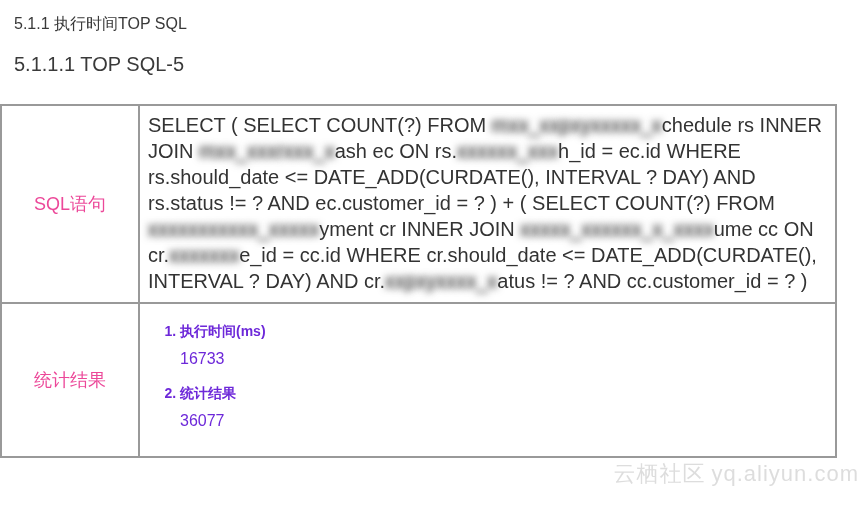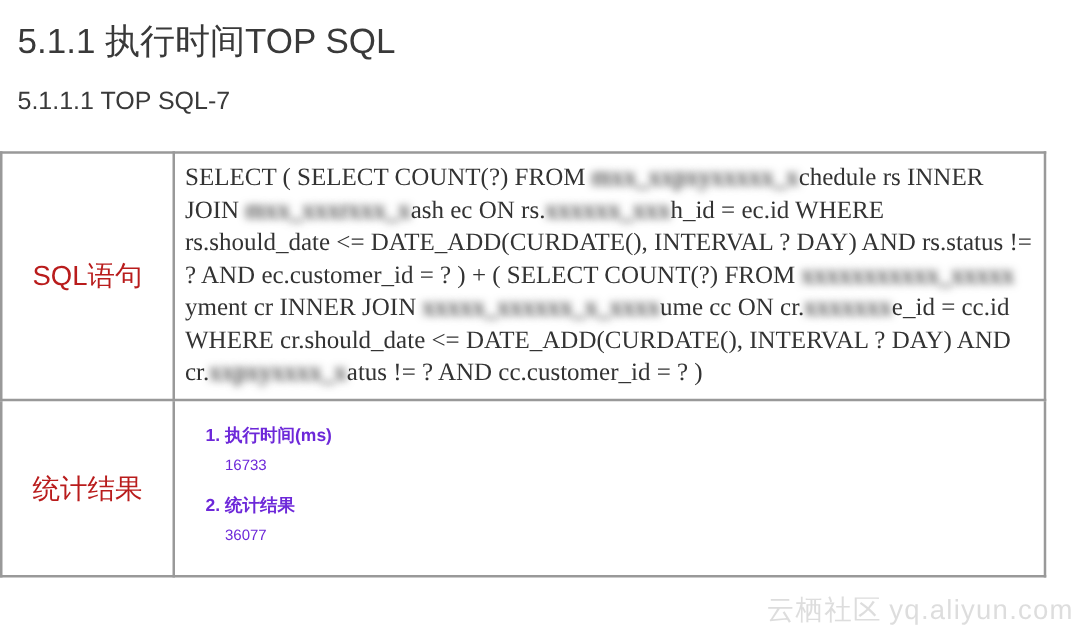--- a/index.html
+++ b/index.html
@@ -10,21 +10,21 @@
     color: #333;
     width: 865px;
   }
   .page {
     padding: 14px 14px 6px 14px;
     box-sizing: border-box;
   }
   h2.section {
     margin: 0 0 18px 0;
     font-weight: 400;
-    font-size: 28px;
+    font-size: 16px;
     color: #393939;
   }
   h3.subsection {
     margin: 0 0 28px 0;
     font-weight: 400;
     font-size: 20px;
     color: #3a3a3a;
   }
   table.sql-table {
     border-collapse: collapse;
@@ -32,29 +32,29 @@
     margin-left: -14px; 
     table-layout: fixed;
   }
   table.sql-table td {
     border: 2px solid #999;
     vertical-align: middle;
   }
   td.label-col {
     width: 128px;
     text-align: center;
-    font-size: 22px;
-    color: #b91c1c;
+    font-size: 18px;
+    color: #ec4899;
     padding: 8px 4px;
   }
   td.content-col {
     padding: 6px 8px 8px 8px;
   }
   .sql-text {
-    font-family: Liberation Serif, serif;
+    font-family: Liberation Sans, sans-serif;
     font-size: 20px;
     line-height: 1.3;
     color: #333;
     position: relative;
   }
   .blur {
     display: inline-block;
     color: transparent;
     text-shadow: 0 0 8px #666, 0 0 6px #666;
     user-select: none;
@@ -66,43 +66,43 @@
   }
   ol.stats li {
     font-size: 14px;
     font-weight: 700;
     color: #6d28d9;
     margin-bottom: 6px;
   }
   ol.stats .value {
     display: block;
     font-weight: 400;
-    font-size: 12px;
+    font-size: 16px;
     margin: 4px 0 10px 0;
   }
   .watermark {
     position: fixed;
     right: 6px;
-    bottom: 2px;
+    bottom: 16px;
     font-size: 22px;
     letter-spacing: 1px;
     color: rgba(180,180,180,0.45);
     pointer-events: none;
     font-family: Arial, sans-serif;
   }
   .watermark .cn { font-weight: 400; margin-right: 6px; }
 </style>
 </head>
 <body>
 
 <div class="page">
 
   <h2 class="section">5.1.1 执行时间TOP SQL</h2>
 
-  <h3 class="subsection">5.1.1.1 TOP SQL-7</h3>
+  <h3 class="subsection">5.1.1.1 TOP SQL-5</h3>
 
   <table class="sql-table">
     <tbody>
         <tr>
       <td class="label-col">SQL语句</td>
       <td class="content-col">
         <div class="sql-text">
           <span>SELECT ( SELECT COUNT(?) FROM </span><span class="blur">mxx_xxpxyxxxxx_x</span><span>chedule rs INNER JOIN </span><span class="blur">mxx_xxxrxxx_x</span><span>ash ec ON rs.</span><span class="blur">xxxxxx_xxx</span><span>h_id = ec.id WHERE rs.should_date &lt;= DATE_ADD(CURDATE(), INTERVAL ? DAY) AND rs.status != ? AND ec.customer_id = ? ) + ( SELECT COUNT(?) FROM </span><span class="blur">xxxxxxxxxxx_xxxxx</span><span>yment cr INNER JOIN </span><span class="blur">xxxxx_xxxxxx_x_xxxx</span><span>ume cc ON cr.</span><span class="blur">xxxxxxx</span><span>e_id = cc.id WHERE cr.should_date &lt;= DATE_ADD(CURDATE(), INTERVAL ? DAY) AND cr.</span><span class="blur">xxpxyxxxx_x</span><span>atus != ? AND cc.customer_id = ? )</span>
         </div>
       </td>

